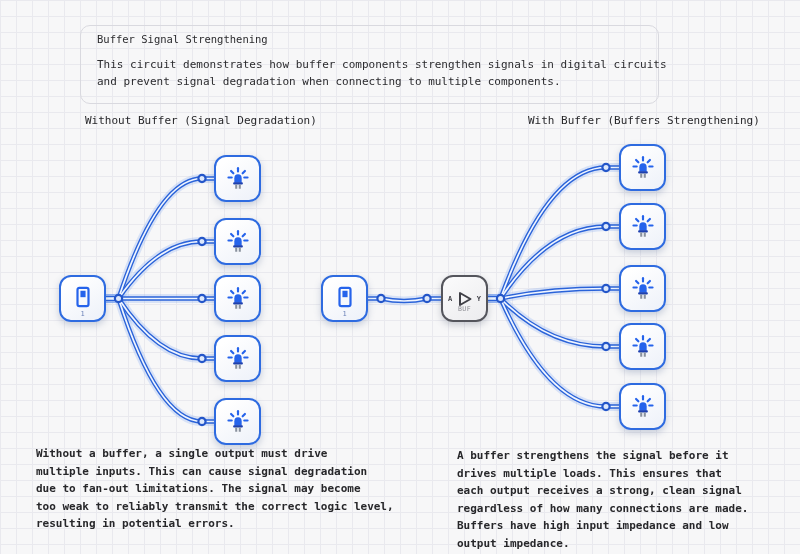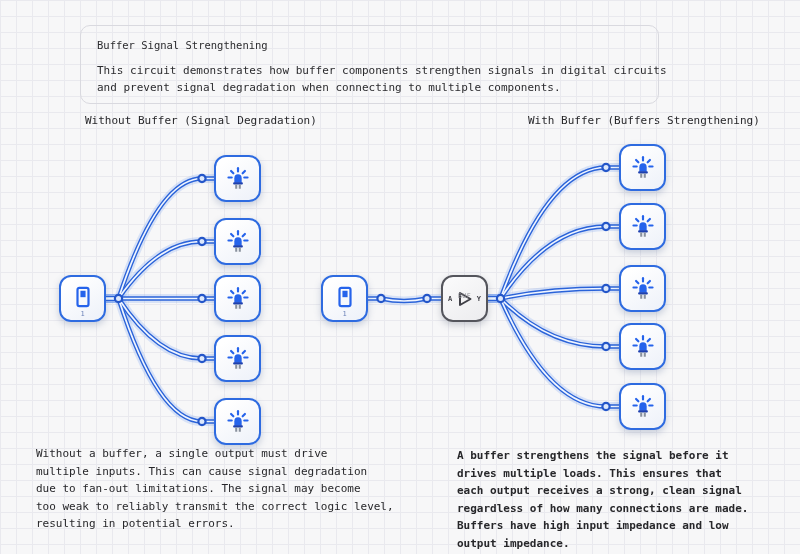--- a/index.html
+++ b/index.html
@@ -12,31 +12,31 @@
       linear-gradient(to right, #e9e9ee 1px, transparent 1px),
       linear-gradient(to bottom, #e9e9ee 1px, transparent 1px);
     background-size:16px 16px;
     font-family:"DejaVu Sans Mono","Liberation Mono",monospace;
     color:#27272a;
   }
 
   .info-panel {
     position:absolute; left:80px; top:25px; width:579px; height:79px;
     box-sizing:border-box; border:1px solid #d9d9df; border-radius:10px;
-    padding:11px 16px;
+    padding:5px 16px;
   }
   .info-title { font-size:10.5px; line-height:16px; white-space:pre; color:#2b2b2e; }
   .info-desc  { margin-top:9px; font-size:11px; line-height:17px; white-space:pre; color:#2b2b2e; }
 
   .heading { position:absolute; top:114px; font-size:11px; line-height:14px; white-space:pre; color:#27272a; }
   .h-left  { left:85px; }
   .h-right { left:528px; }
 
   .note { position:absolute; font-size:11px; line-height:17.5px; white-space:pre; color:#27272a; }
-  .note-left  { left:36px; top:445px; }
+  .note-left  { left:36px; top:445px;font-weight:bold; }
   .note-right { left:457px; top:447px;font-weight:bold; }
 
   .wires { position:absolute; left:0; top:0; width:800px; height:554px; pointer-events:none; }
   .wglow { stroke:rgba(110,155,240,0.22); stroke-width:9;   fill:none; stroke-linecap:round; }
   .wmain { stroke:#2a63d9;                stroke-width:4.4; fill:none; stroke-linecap:round; }
   .wcore { stroke:#f0f5ff;                stroke-width:1.7; fill:none; stroke-linecap:round; }
   .wdot  { fill:#dde8fb; stroke:#2456c9; stroke-width:2.2; }
 
   .node {
     position:absolute; width:47px; height:47px; box-sizing:border-box;
@@ -51,21 +51,21 @@
   .node-label { font-size:7px; line-height:8px; color:#6b82b8; margin-top:1px; }
 
   .buffer-node {
     border:2px solid #54555c;
     background:linear-gradient(145deg,#fbfbfc,#ececee);
     box-shadow:0 3px 7px rgba(90,100,120,0.30);
     flex-direction:row; justify-content:space-between; padding:0 5px;
   }
   .pin-label { font-size:7px; font-weight:bold; color:#3f3f46; }
   .buffer-name {
-    position:absolute; bottom:20px; left:0; right:0; text-align:center;
+    position:absolute; bottom:7px; left:0; right:0; text-align:center;
     font-size:6.5px; letter-spacing:0.5px; color:#8b8b92;
   }
 
   
   .n-in-l  { left:59px;  top:275px; }
   .n-led-l1{ left:214px; top:155px; }
   .n-led-l2{ left:214px; top:218px; }
   .n-led-l3{ left:214px; top:275px; }
   .n-led-l4{ left:214px; top:335px; }
   .n-led-l5{ left:214px; top:398px; }

